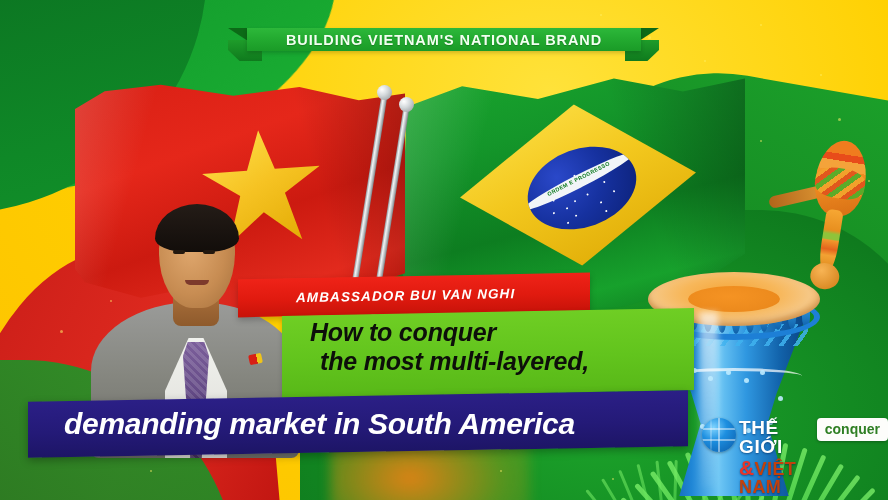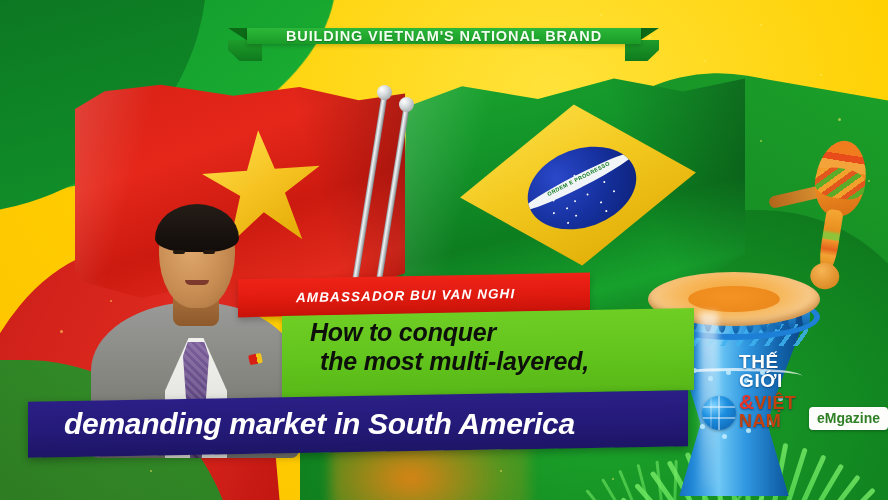--- a/index.html
+++ b/index.html
@@ -105,21 +105,21 @@
     position: absolute;
     background: #fff36a;
     border-radius: 50%;
     opacity: .55;
   }
 
   
   .ribbon {
     position: absolute;
     left: 247px; top: 28px;
-    width: 394px; height: 16px;
+    width: 394px; height: 23px;
     background: linear-gradient(180deg, #2db83a 0%, #22a92f 52%, #1a9b27 100%);
     display: flex; align-items: center; justify-content: center;
     box-shadow: 0 2px 4px rgba(0,0,0,.18);
     z-index: 8;
   }
   .ribbon-text {
     color: #f2fff0;
     font-size: 14.5px;
     font-weight: bold;
     letter-spacing: .9px;
@@ -518,23 +518,23 @@
   .drum-dots span {
     position: absolute;
     width: 5px; height: 5px;
     border-radius: 50%;
     background: rgba(190,235,255,.9);
   }
 
   
   .logo {
     position: absolute;
-    left: 702px; top: 388px;
+    left: 702px; top: 418px;
     height: 42px;
-    display: flex; align-items: flex-end;
+    display: flex; align-items: flex-start;
     z-index: 12;
   }
   .logo-globe {
     position: relative;
     width: 34px; height: 34px;
     border-radius: 50%;
     background: radial-gradient(circle at 34% 28%, #7fd4ff 0%, #1d8fe0 40%, #0b5ba8 100%);
     flex: none;
     overflow: hidden;
     box-shadow: 0 1px 3px rgba(0,0,0,.35);
@@ -775,16 +775,16 @@
         <i class="h2"></i>
         <i class="v1"></i>
         <i class="v2"></i>
     </div>
     <div class="logo-words">
       <div class="logo-l1">THẾ GIỚI</div>
       <div class="logo-l2">
         <span class="logo-amp">&amp;</span><span class="vn">VIỆT NAM</span>
       </div>
     </div>
-    <div class="emg">eMgazine</div>
+    <div class="emg">conquer</div>
   </div>
 
 </div>
 
 </body></html>

